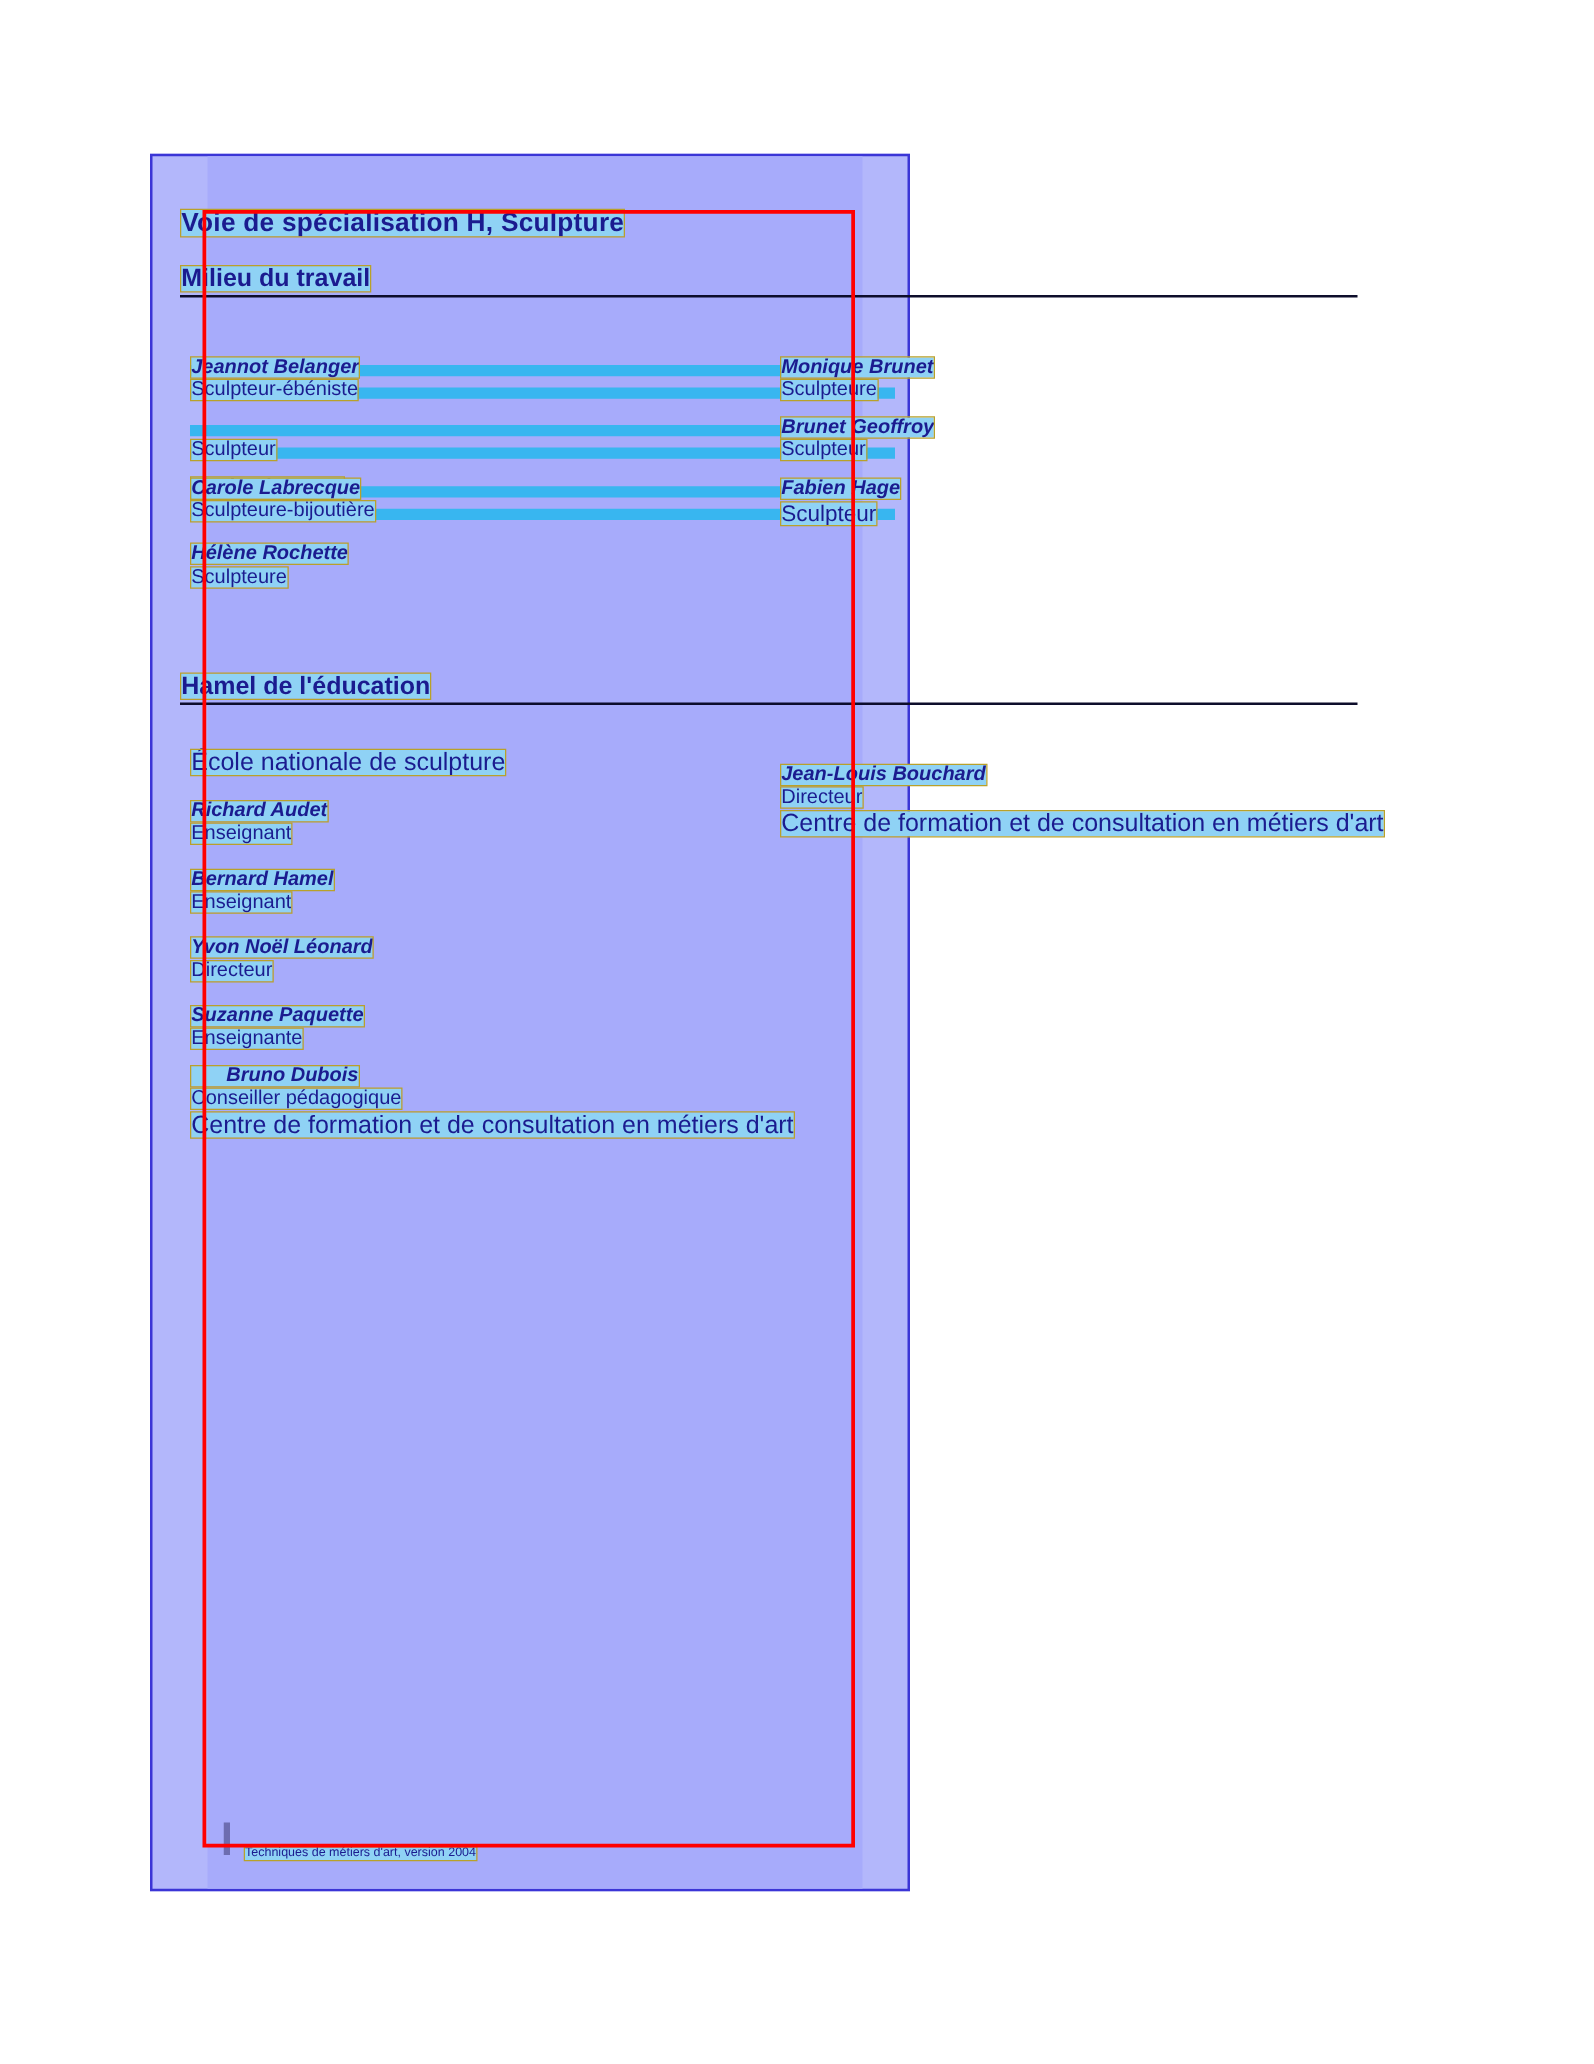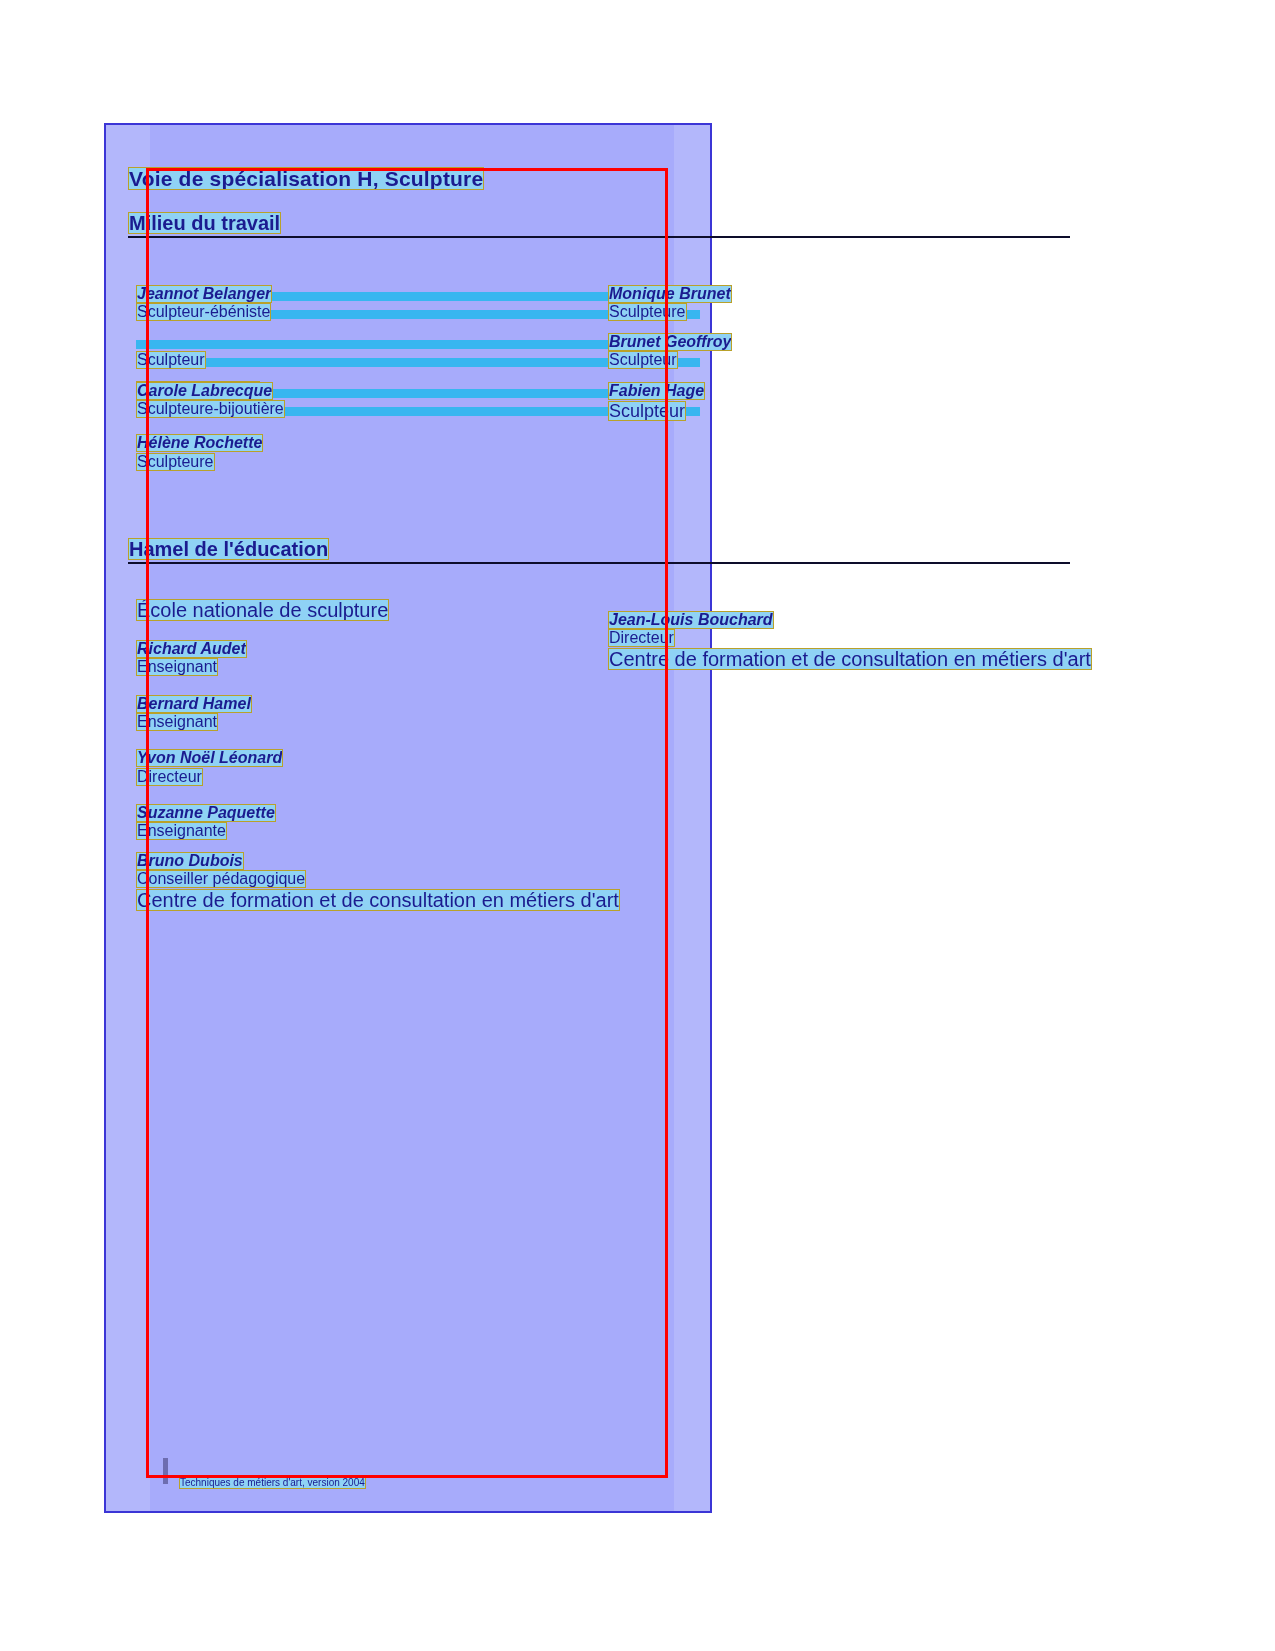--- a/index.html
+++ b/index.html
@@ -11,21 +11,21 @@
     width: 1275px;
     height: 1651px;
     position: relative;
     font-family: "Liberation Sans", sans-serif;
     overflow: hidden;
   }
 
   
   #page-canvas {
     position: absolute;
-    left: 0; top: 0;
+    left: 16px; top: 0;
     width: 1024px;
     height: 1651px;
     text-decoration: underline;
   }
 
   
   .page-region {
     position: absolute;
     left: 104px;
     top: 123px;
@@ -175,21 +175,21 @@
 
   <div class="tline name hl" style="left:137px; top:696px;">Bernard Hamel</div>
   <div class="tline role hl" style="left:137px; top:714px;">Enseignant</div>
 
   <div class="tline name hl" style="left:137px; top:750px;">Yvon Noël Léonard</div>
   <div class="tline role hl" style="left:137px; top:769px;">Directeur</div>
 
   <div class="tline name hl" style="left:137px; top:805px;">Suzanne Paquette</div>
   <div class="tline role hl" style="left:137px; top:823px;">Enseignante</div>
 
-  <div class="tline name hl" style="left:137px; top:853px;">Bruno Dubois</div>
+  <div class="tline name hl" style="left:137px; top:853px;padding-left:28px;">Bruno Dubois</div>
   <div class="tline role hl" style="left:137px; top:871px;">Conseiller pédagogique</div>
   <div class="tline org hl" style="left:137px; top:890px;">Centre de formation et de consultation en métiers d'art</div>
 
   <div class="tline name hl" style="left:609px; top:612px;">Jean-Louis Bouchard</div>
   <div class="tline role hl" style="left:609px; top:630px;">Directeur</div>
   <div class="tline org hl" style="left:609px; top:649px;">Centre de formation et de consultation en métiers d'art</div>
 
   <div class="footer-bar"></div>
   <div class="tline footer-text hl" style="left:180px; top:1466px;">Techniques de métiers d'art, version 2004</div>
 

